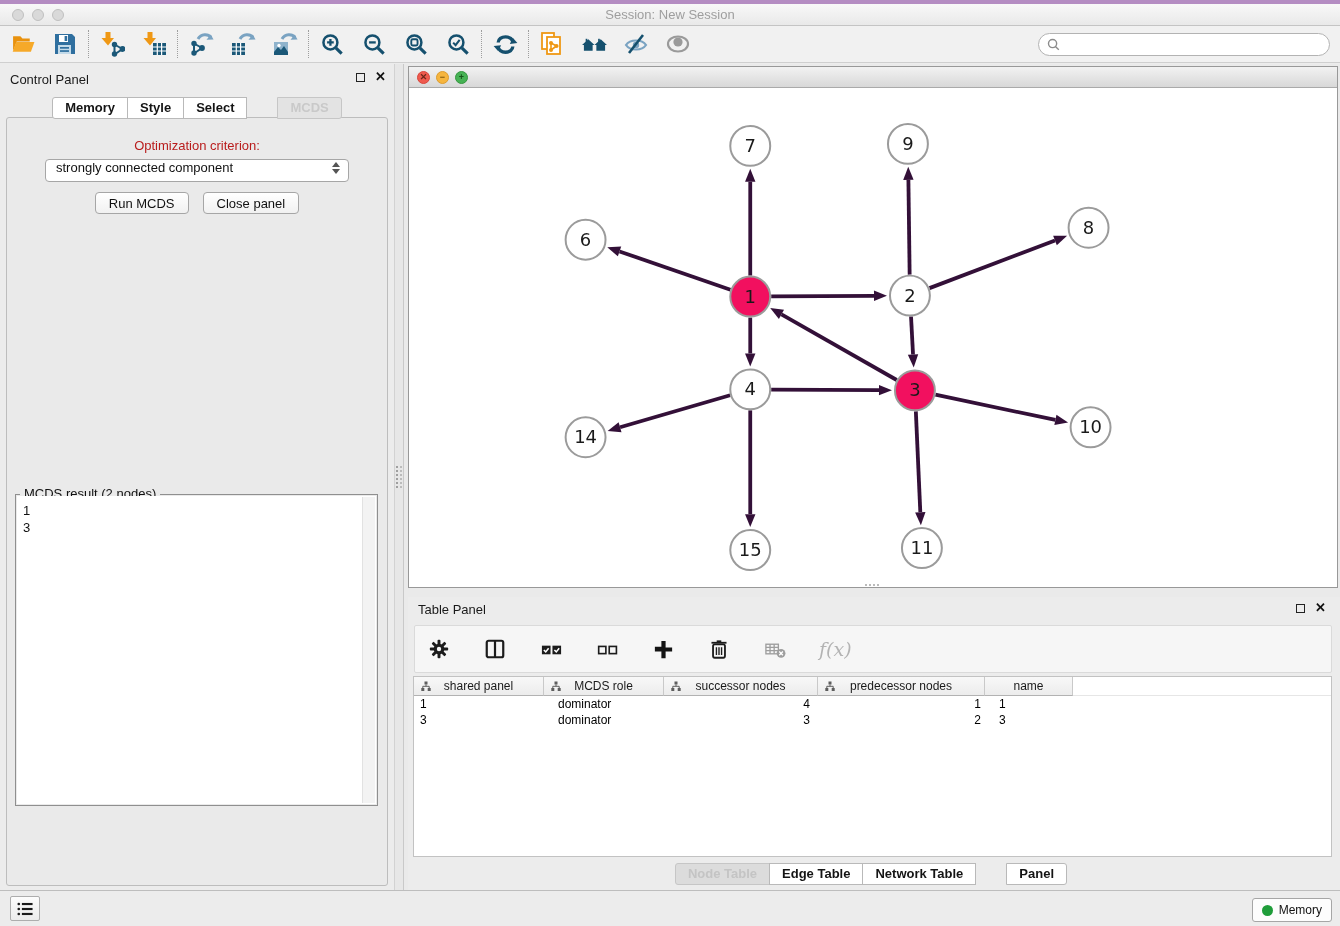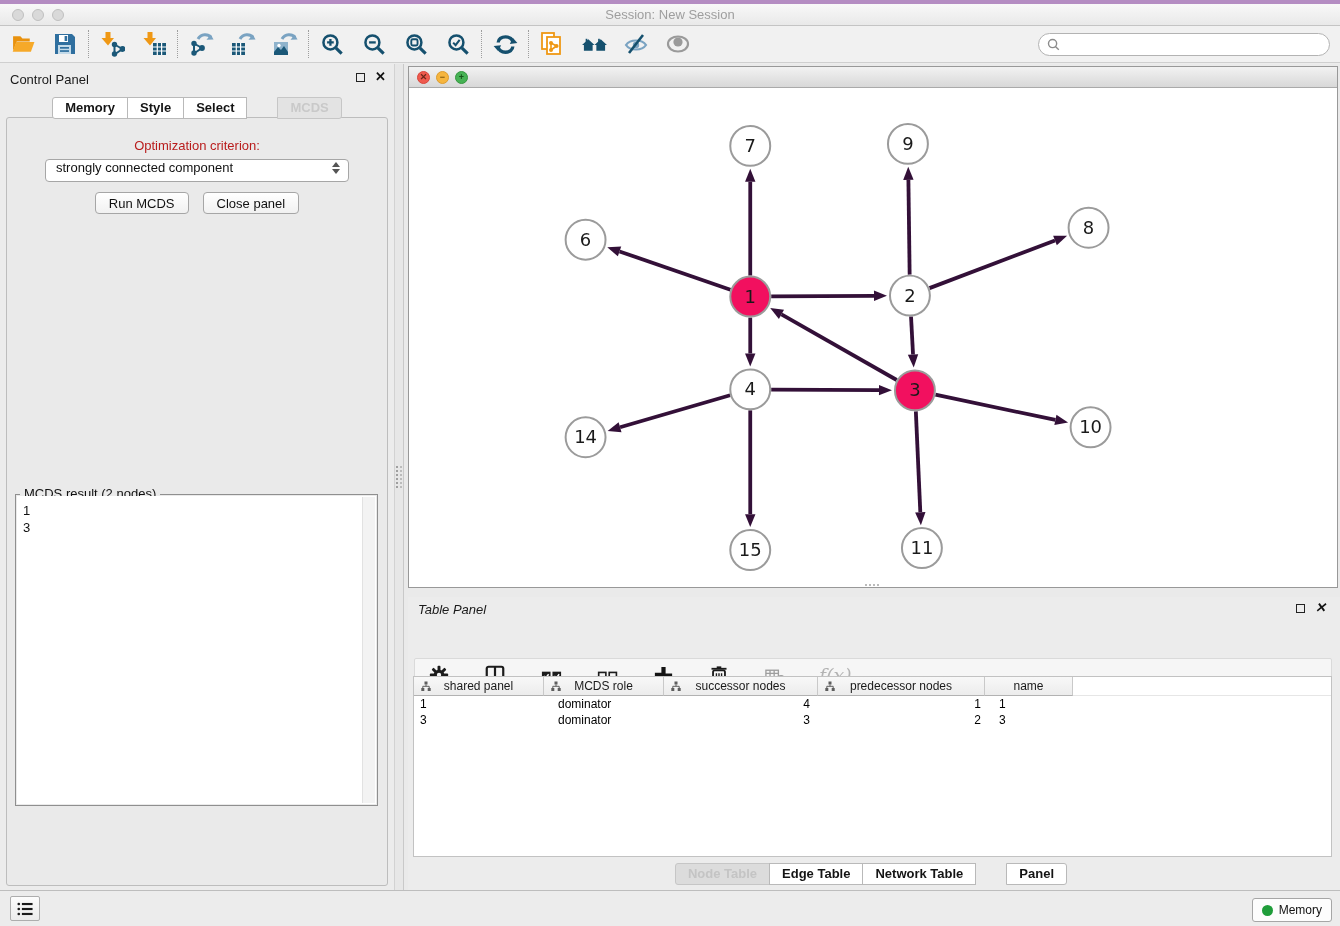--- a/index.html
+++ b/index.html
@@ -59,21 +59,21 @@
   .net-title{position:absolute;left:0;right:0;text-align:center;font-size:13px;color:#1a1a1a;}
   .tl-c{width:13px;height:13px;border-radius:50%;display:flex;align-items:center;justify-content:center;font-size:9px;font-weight:bold;color:rgba(60,20,10,.75);line-height:1;}
   .tl-red{background:#ef5a4e;border:1px solid #d8453c;}
   .tl-yel{background:#f6b53e;border:1px solid #dd9c2e;color:rgba(90,60,0,.8);}
   .tl-grn{background:#46b254;border:1px solid #35963f;color:rgba(10,60,10,.8);}
   .net-canvas{position:absolute;left:0;right:0;top:21px;bottom:0;background:#fff;}
   .frame-handle{position:absolute;bottom:0px;left:456px;width:14px;height:3px;border-top:2px dotted #bbb;}
 
   
   .table-panel{position:absolute;left:4px;right:0;top:533px;bottom:0;background:#ececec;}
-  .tp-toolbar{position:absolute;left:6px;right:8px;top:28px;height:34px;background:#f6f6f6;border:1px solid #dadada;border-radius:2px;display:flex;align-items:center;padding-left:12px;gap:32px;margin-top:33px;}
+  .tp-toolbar{position:absolute;left:6px;right:8px;top:28px;height:48px;background:#f6f6f6;border:1px solid #dadada;border-radius:2px;display:flex;align-items:center;padding-left:12px;gap:32px;}
   .tp-ico{display:flex;align-items:center;justify-content:center;width:24px;height:24px;}
   .fx{font-family:"DejaVu Serif",serif;font-style:italic;color:#b3b3b3;font-size:19px;}
   .tp-table{position:absolute;left:5px;right:8px;top:79px;height:181px;background:#fff;border:1px solid #c2c2c2;overflow:hidden;}
   .thead{display:flex;height:19px;}
   .th{position:relative;display:flex;align-items:center;justify-content:center;background:linear-gradient(#f8f8f8,#ececec);border-bottom:1px solid #b2b2b2;border-right:1px solid #c9c9c9;font-size:12px;color:#1a1a1a;flex:0 0 auto;}
   .th .sort{position:absolute;left:7px;top:4px;}
   .th.filler{background:#fff;border-right:none;border-bottom:1px solid #e6e6e6;flex:1 1 auto;}
   .tr{display:flex;height:16px;align-items:center;}
   .td{font-size:12px;color:#000;flex:0 0 auto;overflow:hidden;white-space:nowrap;}
   .tp-tabs{position:absolute;bottom:5px;left:0;right:6px;display:flex;justify-content:center;}
@@ -423,21 +423,21 @@
             <g>
               <circle cx="513" cy="461" r="20" fill="#ffffff" stroke="#9b9b9b" stroke-width="2"></circle>
               <text x="513" y="467" text-anchor="middle" font-size="18" fill="#1a1a1a" font-family="&quot;DejaVu Sans&quot;, sans-serif">11</text>
             </g>
           </svg>
       </div>
       <div class="frame-handle"></div>
     </div>
 
     <div class="table-panel">
-      <div class="panel-header" style="height:24px;font-style:italic;">
+      <div class="panel-header" style="height:24px;">
         <span class="panel-title">Table Panel</span>
         <span class="panel-icons" style="top:6px;right:14px;">
           <span class="float-ico"></span>
           <span class="close-ico">✕</span>
         </span>
       </div>
       <div class="tp-toolbar">
         <span class="tp-ico">
             <svg width="22" height="22" viewBox="0 0 24 24">
               <g fill="#1c1c1c">

